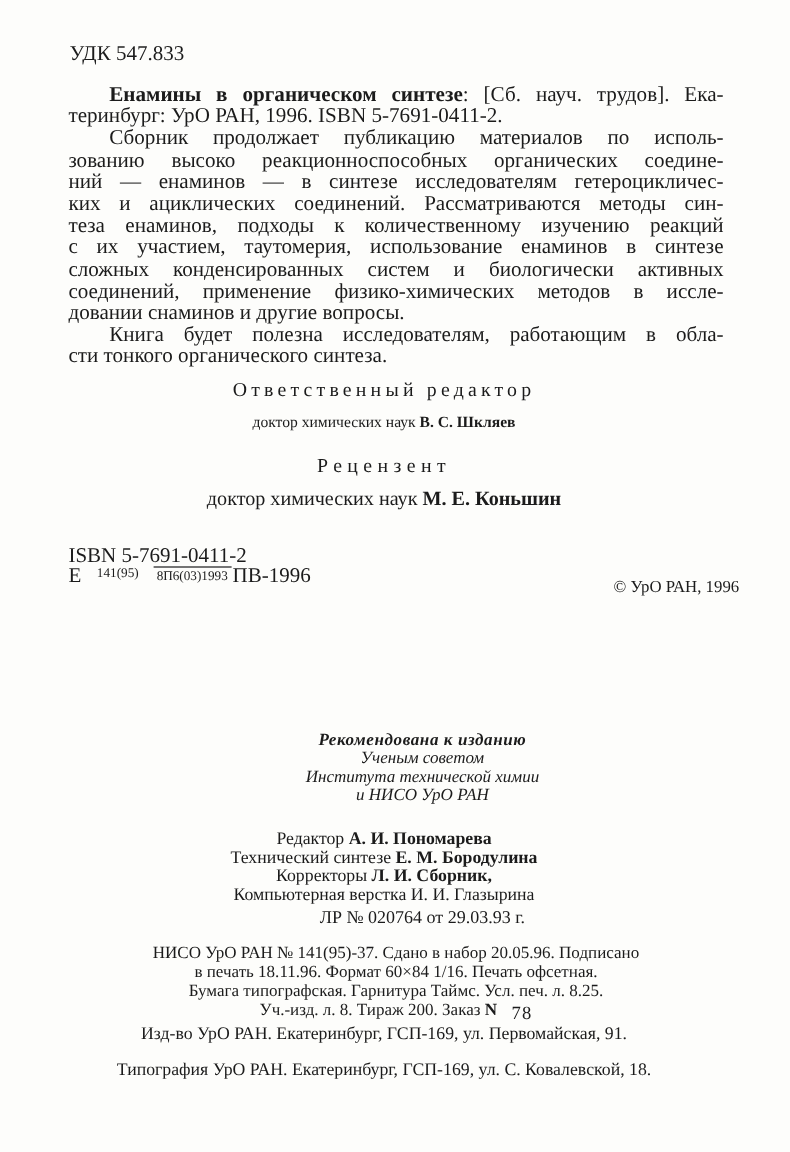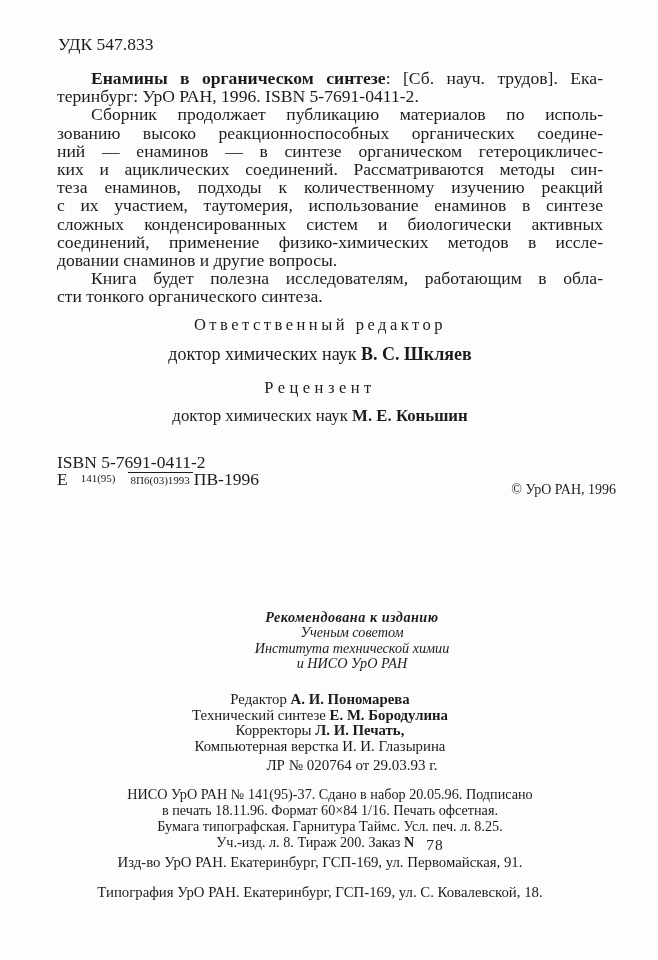--- a/index.html
+++ b/index.html
@@ -15,21 +15,21 @@
   
   .ann{ position:absolute; left:57px; top:69px; width:546px;
         font-size:17.6px; line-height:18.2px; }
   .ln{ white-space:nowrap; }
   .ln.j{ white-space:normal; text-align:justify; text-align-last:justify; }
   .ln.ind{ text-indent:34px; }
 
   
   .cb{ position:absolute; left:30px; width:580px; text-align:center; }
   .resp-h{ top:315px; font-size:16.5px; letter-spacing:3.5px; }
-  .name1 { top:344px; font-size:18px; }
+  .name1 { top:344px; font-size:13px; }
   .rev-h { top:378px; font-size:16.5px; letter-spacing:4.5px; }
   .name2 { top:406px; font-size:16.8px; }
 
   .isbn{ position:absolute; left:57px; top:452px; font-size:17.5px; }
 
   .classif{ position:absolute; left:57px; top:469px; display:flex;
             align-items:center; font-size:17.5px; }
   .frac{ display:inline-flex; flex-direction:row; align-items:center;
          font-size:11px; line-height:1.2; margin:0 1px; }
   .num{ padding:0 12px 1px; }
@@ -59,21 +59,21 @@
 
 <div class="page">
 
   <div class="udc">УДК 547.833</div>
 
   <div class="ann">
     <div class="ln j ind"><b>Енамины в органическом синтезе</b><span>: [Сб. науч. трудов]. Ека-</span></div>
     <div class="ln">теринбург: УрО РАН, 1996. ISBN 5-7691-0411-2.</div>
     <div class="ln j ind">Сборник продолжает публикацию материалов по исполь-</div>
     <div class="ln j">зованию высоко реакционноспособных органических соедине-</div>
-    <div class="ln j">ний — енаминов — в синтезе органическом гетероцикличес-</div>
+    <div class="ln j">ний — енаминов — в синтезе исследователям гетероцикличес-</div>
     <div class="ln j">ких и ациклических соединений. Рассматриваются методы син-</div>
     <div class="ln j">теза енаминов, подходы к количественному изучению реакций</div>
     <div class="ln j">с их участием, таутомерия, использование енаминов в синтезе</div>
     <div class="ln j">сложных конденсированных систем и биологически активных</div>
     <div class="ln j">соединений, применение физико-химических методов в иссле-</div>
     <div class="ln">довании снаминов и другие вопросы.</div>
     <div class="ln j ind">Книга будет полезна исследователям, работающим в обла-</div>
     <div class="ln">сти тонкого органического синтеза.</div>
   </div>
 
@@ -99,21 +99,21 @@
   <div class="cb rec">
     <div class="rec1">Рекомендована к изданию</div>
     <div>Ученым советом</div>
     <div>Института технической химии</div>
     <div>и НИСО УрО РАН</div>
   </div>
 
   <div class="cb staff">
     <div><span>Редактор </span><b>А. И. Пономарева</b></div>
     <div><span>Технический синтезе </span><b>Е. М. Бородулина</b></div>
-    <div><span>Корректоры </span><b>Л. И. Печать,</b></div>
+    <div><span>Корректоры </span><b>Л. И. Сборник,</b></div>
     <div>Компьютерная верстка И. И. Глазырина</div>
   </div>
 
   <div class="cb lic">ЛР № 020764 от 29.03.93 г.</div>
 
   <div class="cb imprint">
     <div>НИСО УрО РАН № 141(95)-37. Сдано в набор 20.05.96. Подписано</div>
     <div>в печать 18.11.96. Формат 60×84 1/16. Печать офсетная.</div>
     <div>Бумага типографская. Гарнитура Таймс. Усл. печ. л. 8.25.</div>
     <div><span>Уч.-изд. л. 8. Тираж 200. Заказ </span><b class="osign">N</b><span class="onum">78</span></div>

